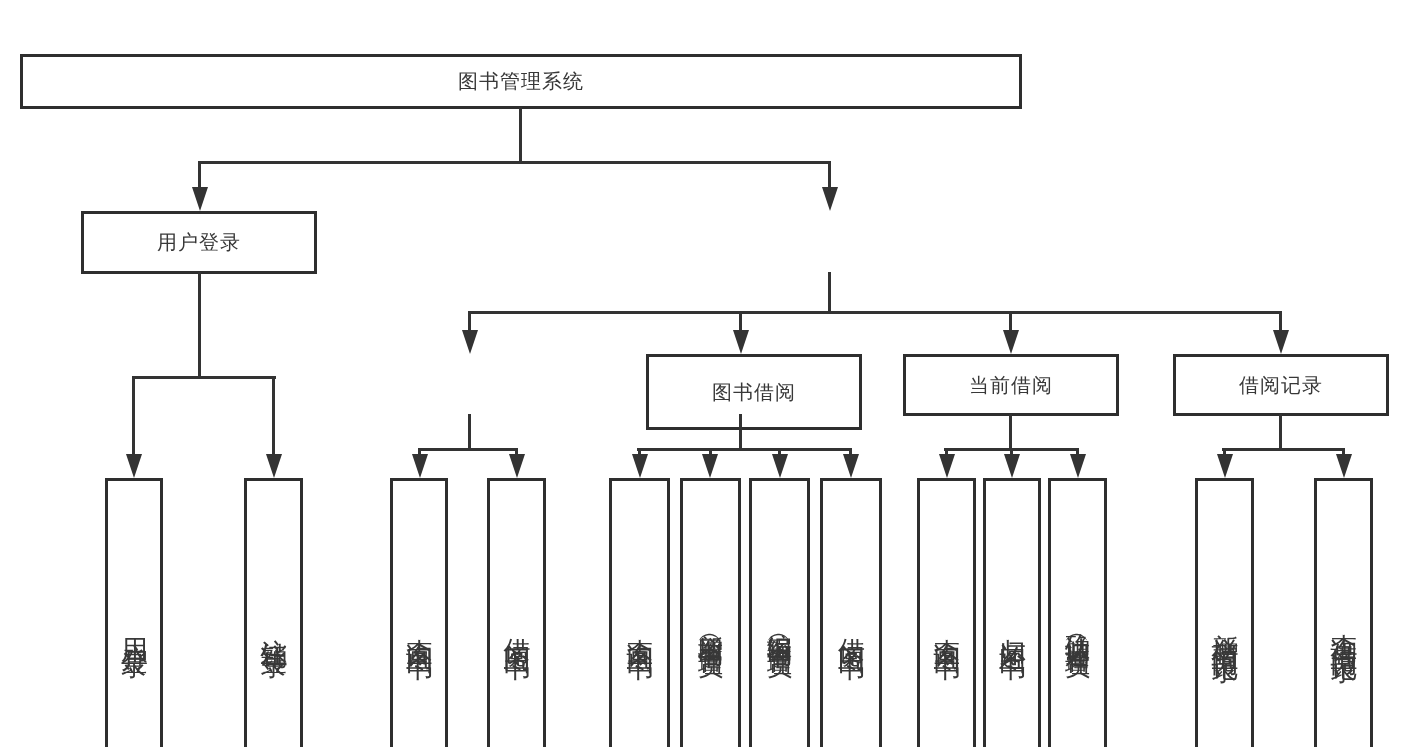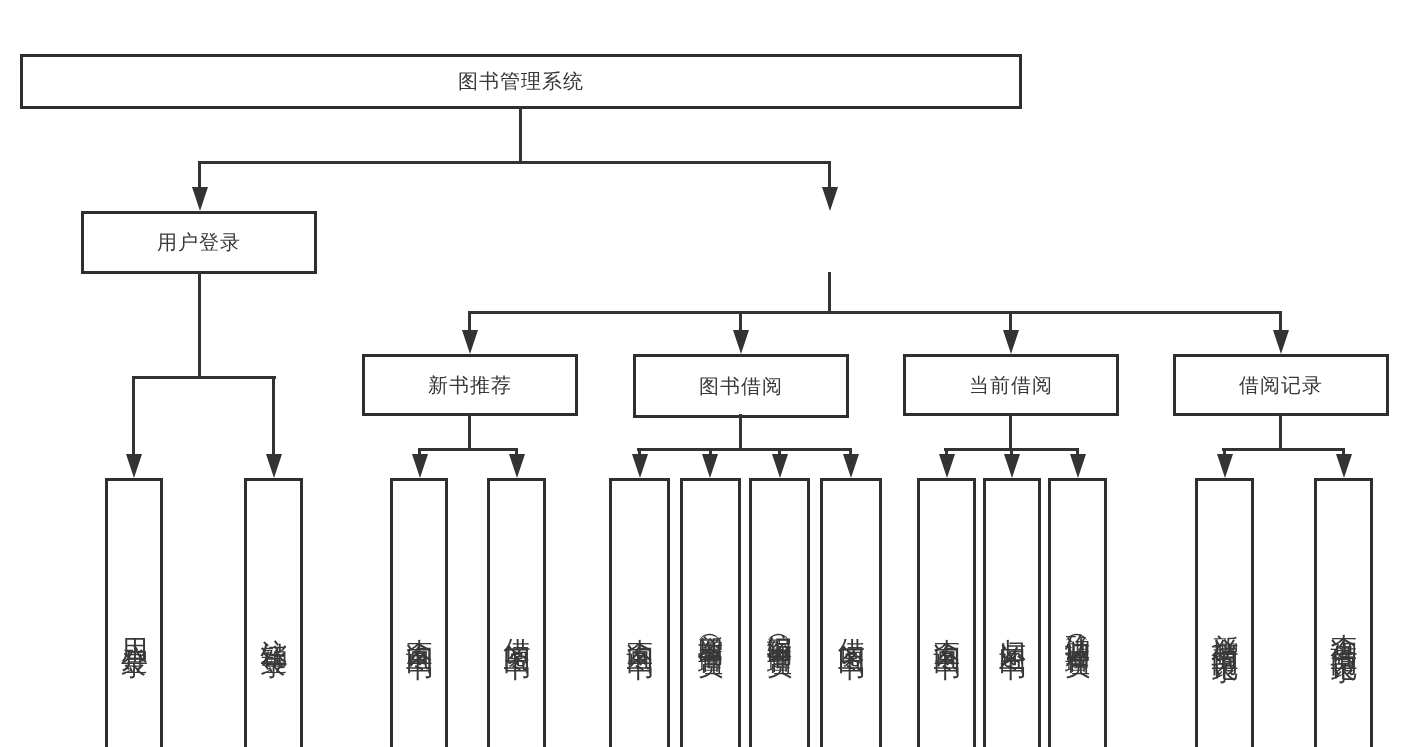--- a/index.html
+++ b/index.html
@@ -24,24 +24,21 @@
 <div class="canvas">
 
   <div class="box" style="left:20px;top:13px;width:1002px;height:55px;">
     <span class="hlabel">图书管理系统</span>
   </div>
 
   <div class="box" style="left:81px;top:170px;width:236px;height:63px;">
     <span class="hlabel">用户登录</span>
   </div>
 
-  <div class="box" style="left:362px;top:313px;width:216px;height:62px;">
-    <span class="hlabel">新书推荐</span>
-  </div>
-  <div class="box" style="left:633px;top:313px;width:216px;height:64px;">
+  <div class="box" style="left:646px;top:313px;width:216px;height:76px;">
     <span class="hlabel">图书借阅</span>
   </div>
   <div class="box" style="left:1173px;top:313px;width:216px;height:62px;">
     <span class="hlabel">借阅记录</span>
   </div>
   <div class="box" style="left:903px;top:313px;width:216px;height:62px;">
     <span class="hlabel">当前借阅</span>
   </div>
 
   <div class="box" style="left:105px;top:437px;width:58px;height:298px;">

